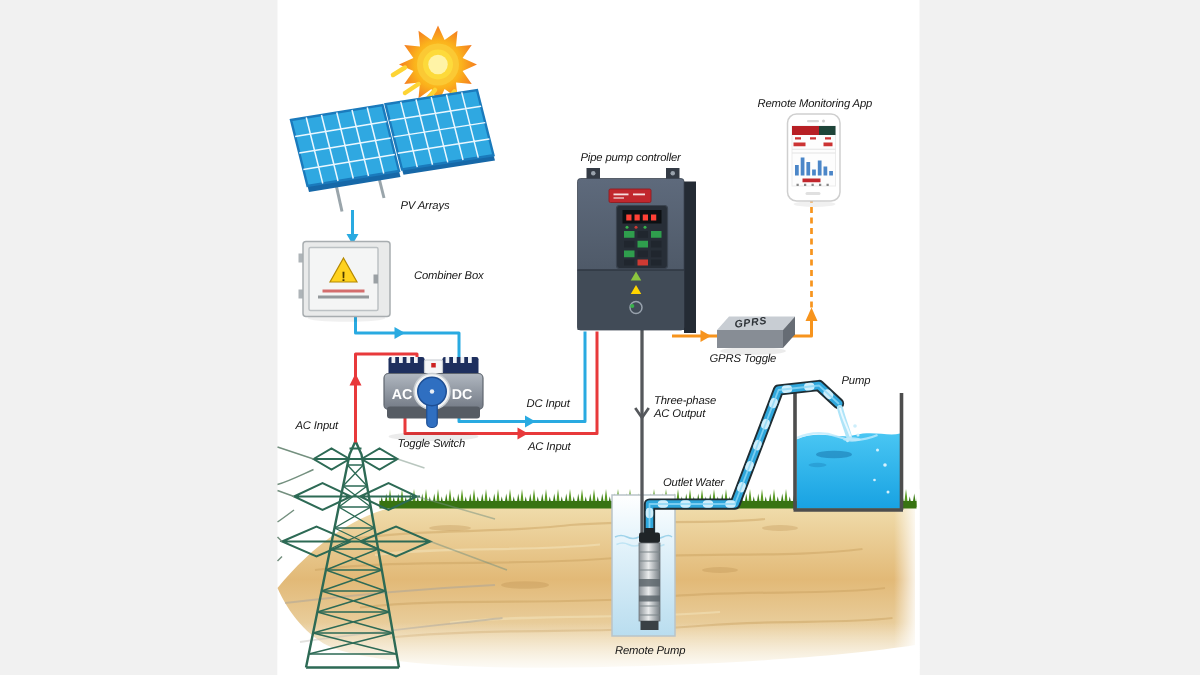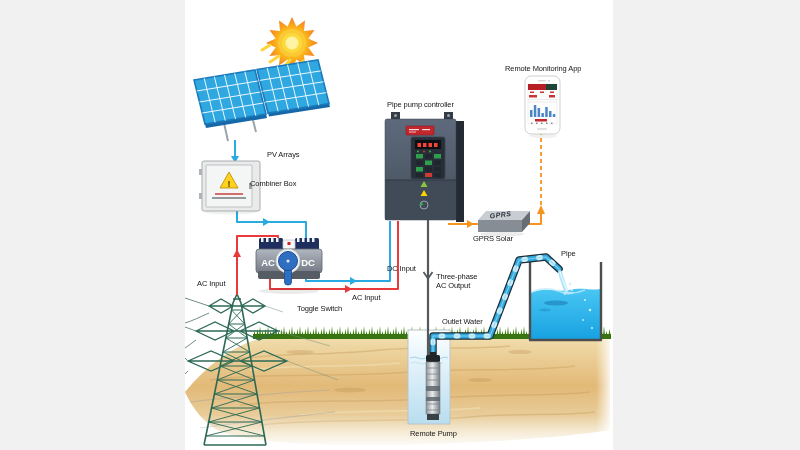--- a/index.html
+++ b/index.html
@@ -1,20 +1,20 @@
 <!DOCTYPE html>
 <html><head>
 <meta charset="utf-8">
 <style>
   html,body{margin:0;padding:0;background:#f1f1f1;}
   #stage{position:relative;width:800px;height:450px;overflow:hidden;background:#f1f1f1;
          font-family:"Liberation Sans",sans-serif;}
   #scene-svg{position:absolute;left:0;top:0;z-index:1;}
   .lbl{position:absolute;z-index:3;font-family:"Liberation Sans",sans-serif;
-       font-size:7.5px;line-height:9px;color:#161616;letter-spacing:-0.1px;white-space:pre-line;}
+       font-size:7.5px;line-height:9px;color:#161616;letter-spacing:-0.1px;white-space:pre-line;font-style:italic;}
   svg text{font-family:"Liberation Sans",sans-serif;}
 </style>
 </head>
 <body>
 
 <div id="stage">
 <svg id="scene-svg" width="800" height="450" viewBox="0 0 800 450">
   <defs>
     <radialGradient id="sunStar" cx="50%" cy="50%" r="50%">
       <stop offset="0%" stop-color="#ffd93b"></stop>
@@ -328,27 +328,27 @@
     <rect x="426" y="362" width="14" height="52" fill="url(#pumpGrad)" stroke="#6a7175" stroke-width="0.5"></rect>
     <g stroke="#7d858a" stroke-width="0.8">
       <path d="M426,368 H440 M426,374 H440 M426,380 H440 M426,404 H440 M426,410 H440"></path>
     </g>
     <rect x="426" y="386" width="14" height="5" fill="#5d666c" opacity="0.85"></rect>
     <rect x="426" y="397" width="14" height="4" fill="#5d666c" opacity="0.85"></rect>
     <rect x="427" y="414" width="12" height="6" fill="#3a4145"></rect>
   </g>
 </svg>
 
-  <span class="lbl" style="left:267px;top:132px;margin-top:18px;">PV Arrays</span>
-  <span class="lbl" style="left:250px;top:179px;">Combiner Box</span>
-  <span class="lbl" style="left:265px;top:304px;margin-left:32px;">Toggle Switch</span>
+  <span class="lbl" style="left:267px;top:132px;">PV Arrays</span>
+  <span class="lbl" style="left:276px;top:179px;">Combiner Box</span>
+  <span class="lbl" style="left:265px;top:291px;">Toggle Switch</span>
   <span class="lbl" style="left:197px;top:279px;">AC Input</span>
-  <span class="lbl" style="left:351px;top:264px;margin-left:36px;">DC Input</span>
+  <span class="lbl" style="left:351px;top:264px;">DC Input</span>
   <span class="lbl" style="left:352px;top:293px;">AC Input</span>
   <span class="lbl" style="left:387px;top:100px;">Pipe pump controller</span>
   <span class="lbl" style="left:505px;top:64px;">Remote Monitoring App</span>
-  <span class="lbl" style="left:473px;top:234px;">GPRS Solar</span>
-  <span class="lbl" style="left:436px;top:272px;">Three-phase
+  <span class="lbl" style="left:473px;top:234px;">GPRS Toggle</span>
+  <span class="lbl" style="left:436px;top:262px;">Three-phase
 AC Output</span>
   <span class="lbl" style="left:442px;top:317px;">Outlet Water</span>
-  <span class="lbl" style="left:561px;top:249px;">Pipe</span>
+  <span class="lbl" style="left:561px;top:249px;">Pump</span>
   <span class="lbl" style="left:410px;top:429px;">Remote Pump</span>
 </div>
 
 </body></html>

